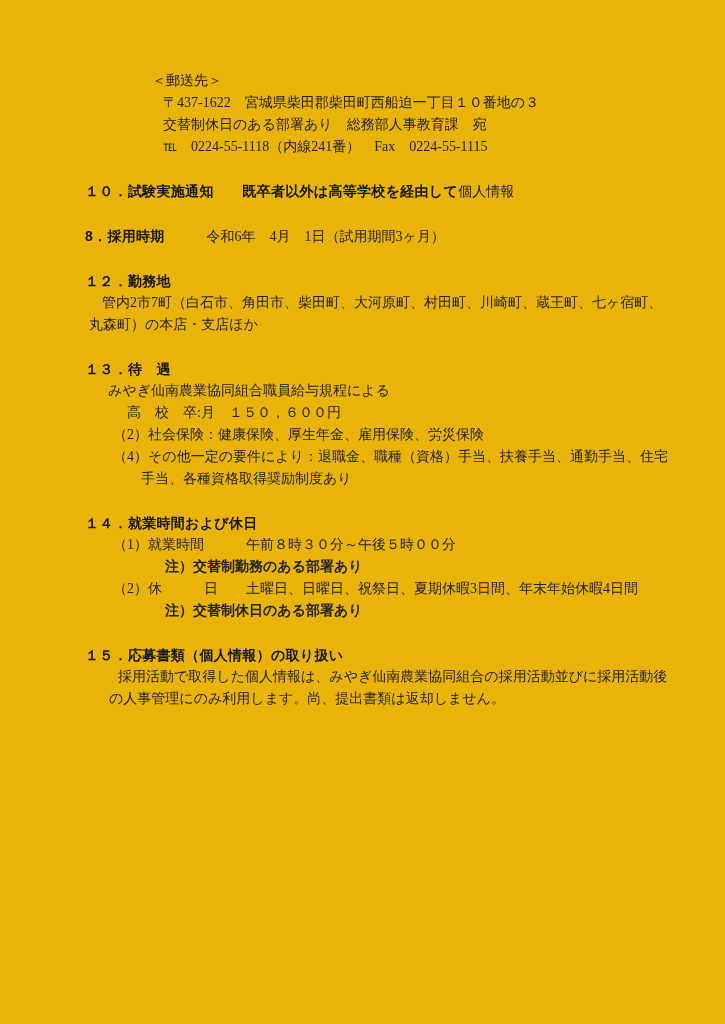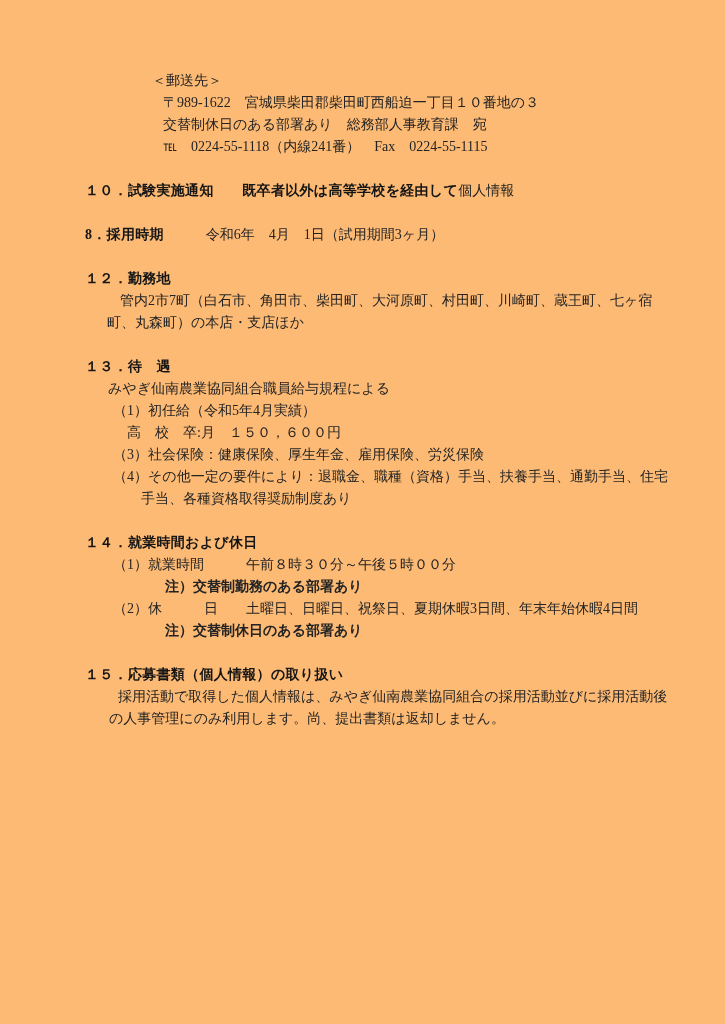--- a/index.html
+++ b/index.html
@@ -4,94 +4,93 @@
 <style>
   * { box-sizing: border-box; }
   html, body { margin: 0; padding: 0; }
   body { background: #ffffff; }
 
   .page {
     position: relative;
     width: 725px;
     height: 1024px;
     margin: 0 auto;
-    background: #fdba74;
+    background: #eab308;
     overflow: hidden;
     font-family: "Liberation Serif", "DejaVu Serif", serif;
     font-size: 14px;
     line-height: 22px;
     color: #232323;
   }
 
   .content {
     position: absolute;
     top: 70px;
     left: 85px;
     width: 588px;
   }
 
   
   .h {
-    font-family: Liberation Serif, serif;
+    font-family: Liberation Sans, sans-serif;
     font-weight: 700;
     color: #151515;
     letter-spacing: 0.3px;
   }
 
   .mail-block { margin-left: 67px; }
   .mail-line  { margin-left: 11px; }
 
   .section { margin-top: 22px; }
 
   
-  .p12 { margin-left: 22px; text-indent: 13px; }
+  .p12 { margin-left: 4px; text-indent: 13px; }
 
   
   .intro13 { margin-left: 23px; font-family: Liberation Mono, monospace; }
   .item { margin-left: 28px; padding-left: 28px; text-indent: -28px; }
   .detail { margin-left: 42px; }
 
   
   .note { margin-left: 80px; font-weight: bold; }
 
   
   .p15 { margin-left: 24px; text-indent: 9px; }
 </style>
 </head>
 <body>
 
 <div class="page">
   <div class="content">
 
     <div class="mail-block">
       <div>＜郵送先＞</div>
-      <div class="mail-line">〒989-1622　宮城県柴田郡柴田町西船迫一丁目１０番地の３</div>
+      <div class="mail-line">〒437-1622　宮城県柴田郡柴田町西船迫一丁目１０番地の３</div>
       <div class="mail-line">交替制休日のある部署あり　総務部人事教育課　宛</div>
       <div class="mail-line">℡　0224-55-1118（内線241番）　Fax　0224-55-1115</div>
     </div>
 
     <div class="section">
       <div><span class="h">１０．試験実施通知</span><span class="h">　　既卒者以外は高等学校を経由して</span><span>個人情報</span></div>
     </div>
 
     <div class="section">
       <div><span class="h">8．採用時期</span><span>　　　令和6年　4月　1日（試用期間3ヶ月）</span></div>
     </div>
 
     <div class="section">
       <div class="h">１２．勤務地</div>
       <div class="p12">管内2市7町（白石市、角田市、柴田町、大河原町、村田町、川崎町、蔵王町、七ヶ宿町、丸森町）の本店・支店ほか</div>
     </div>
 
     <div class="section">
       <div class="h">１３．待　遇</div>
       <div class="intro13">みやぎ仙南農業協同組合職員給与規程による</div>
-      <div class="item">（1）初任給（令和5年4月実績）</div>
       <div class="detail">高　校　卒:月　１５０，６００円</div>
-      <div class="item">（3）社会保険：健康保険、厚生年金、雇用保険、労災保険</div>
+      <div class="item">（2）社会保険：健康保険、厚生年金、雇用保険、労災保険</div>
       <div class="item">（4）その他一定の要件により：退職金、職種（資格）手当、扶養手当、通勤手当、住宅手当、各種資格取得奨励制度あり</div>
     </div>
 
     <div class="section">
       <div class="h">１４．就業時間および休日</div>
       <div class="item">（1）就業時間　　　午前８時３０分～午後５時００分</div>
       <div class="note">注）交替制勤務のある部署あり</div>
       <div class="item">（2）休　　　日　　土曜日、日曜日、祝祭日、夏期休暇3日間、年末年始休暇4日間</div>
       <div class="note">注）交替制休日のある部署あり</div>
     </div>

